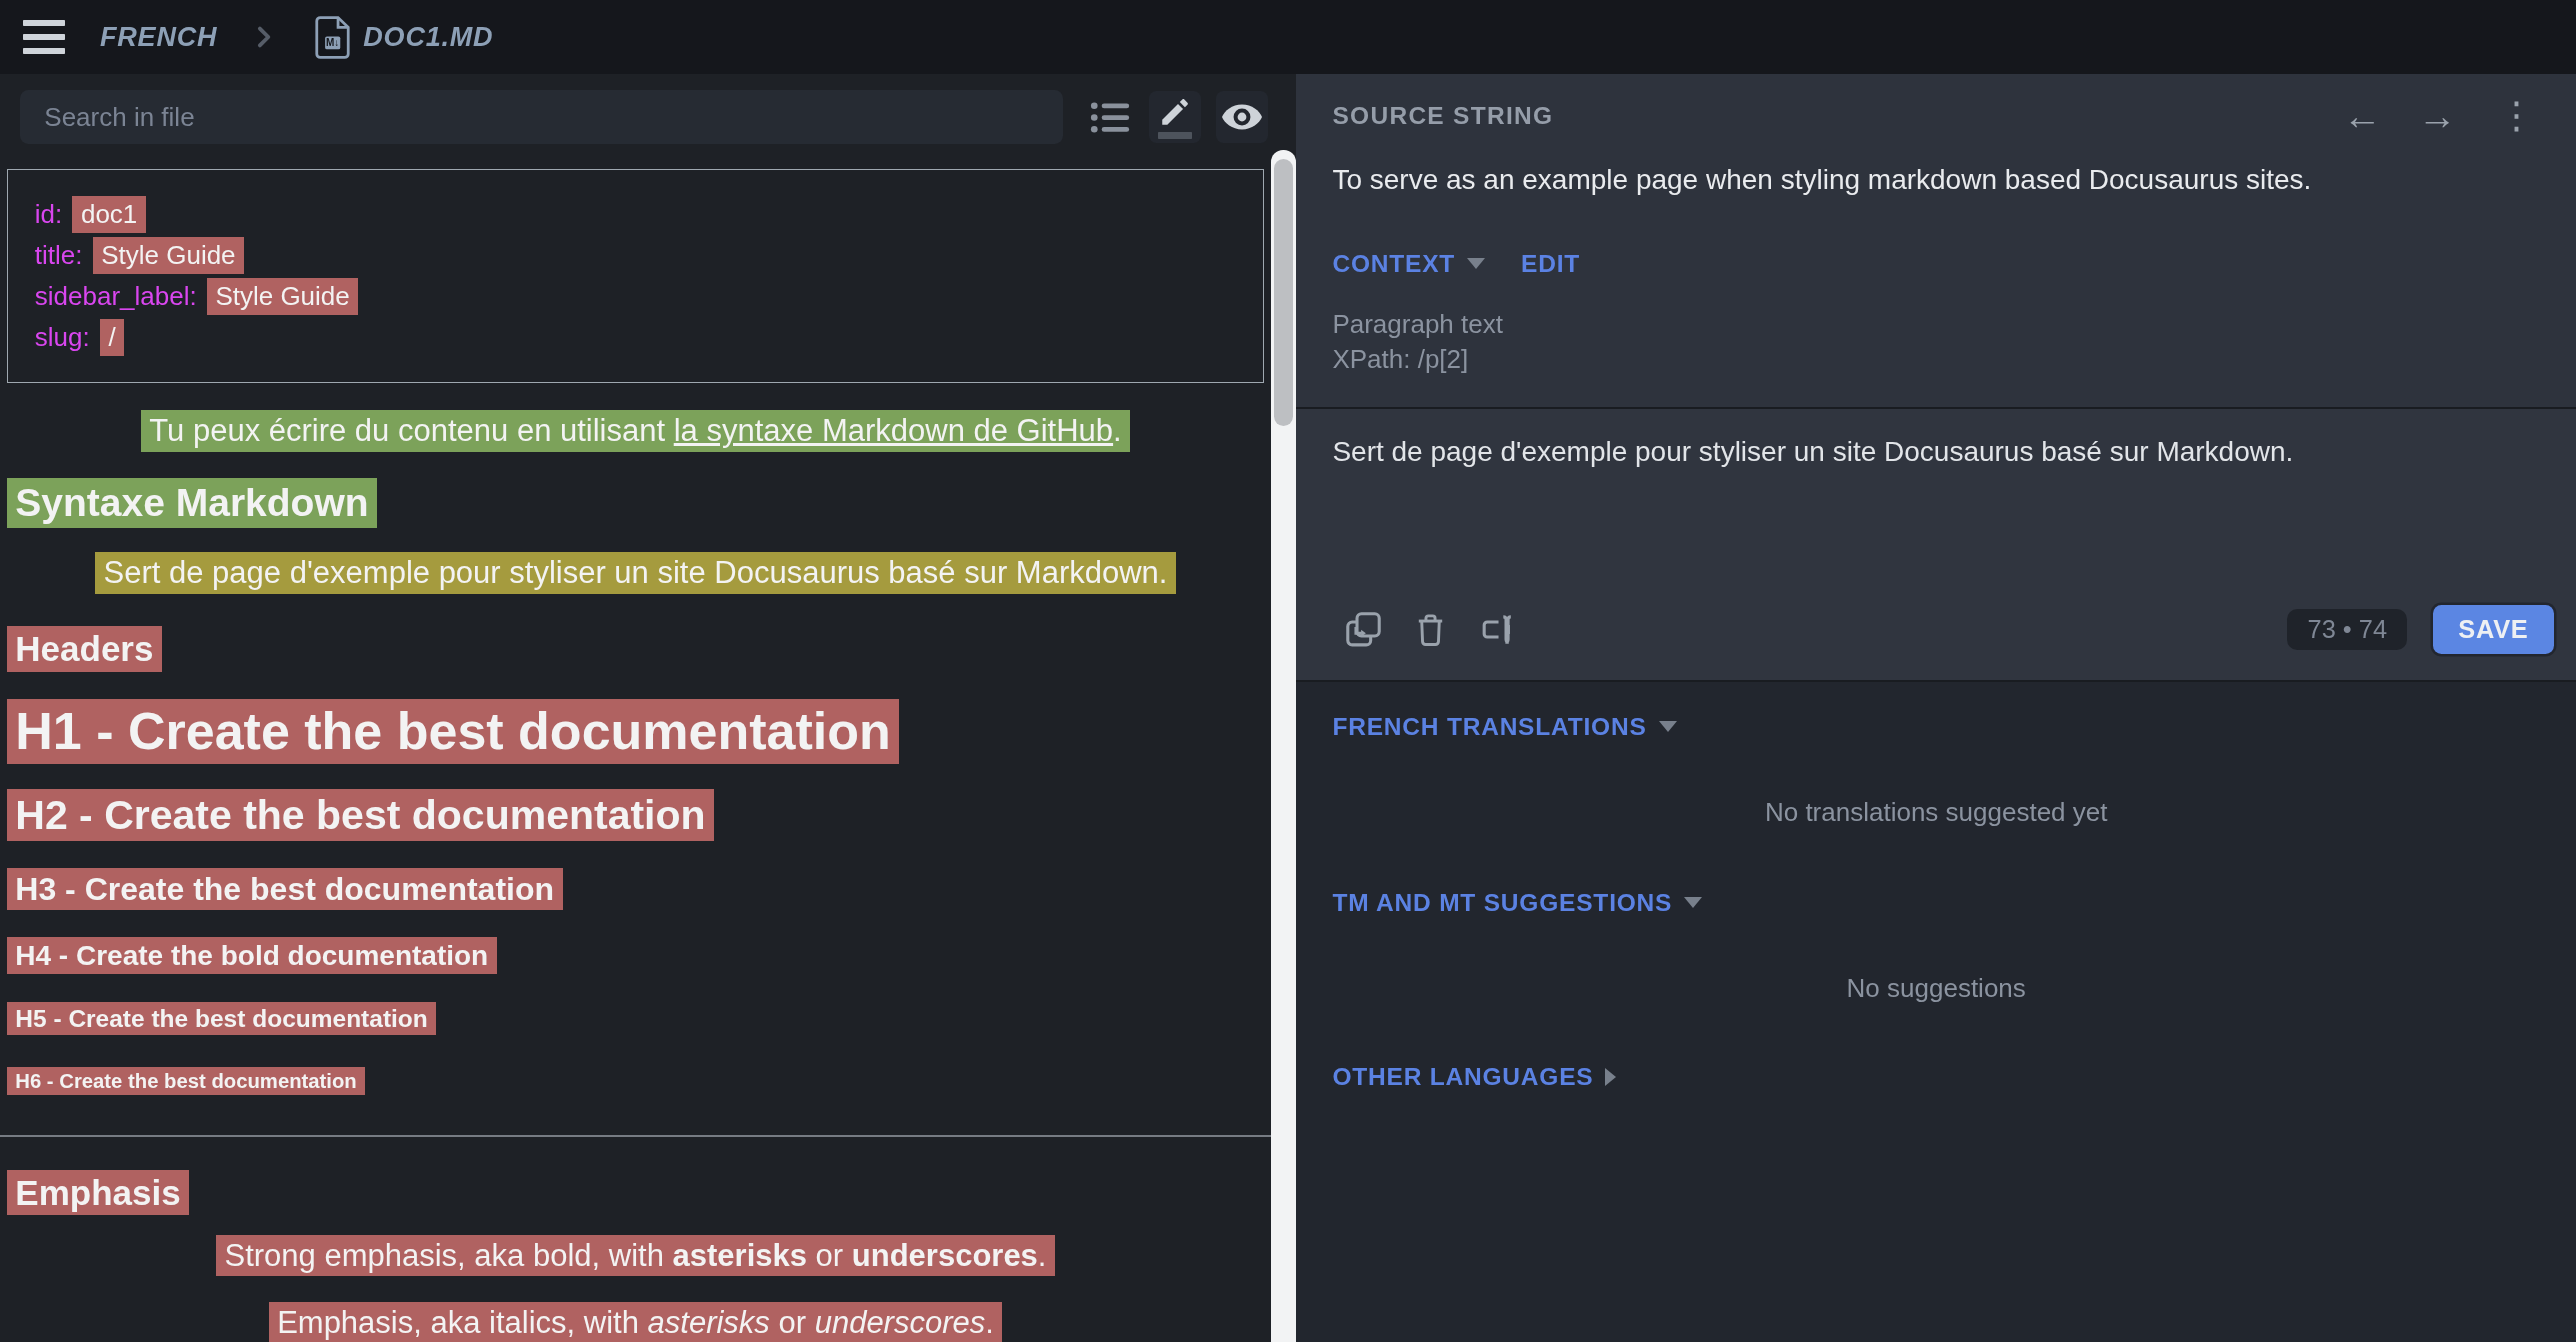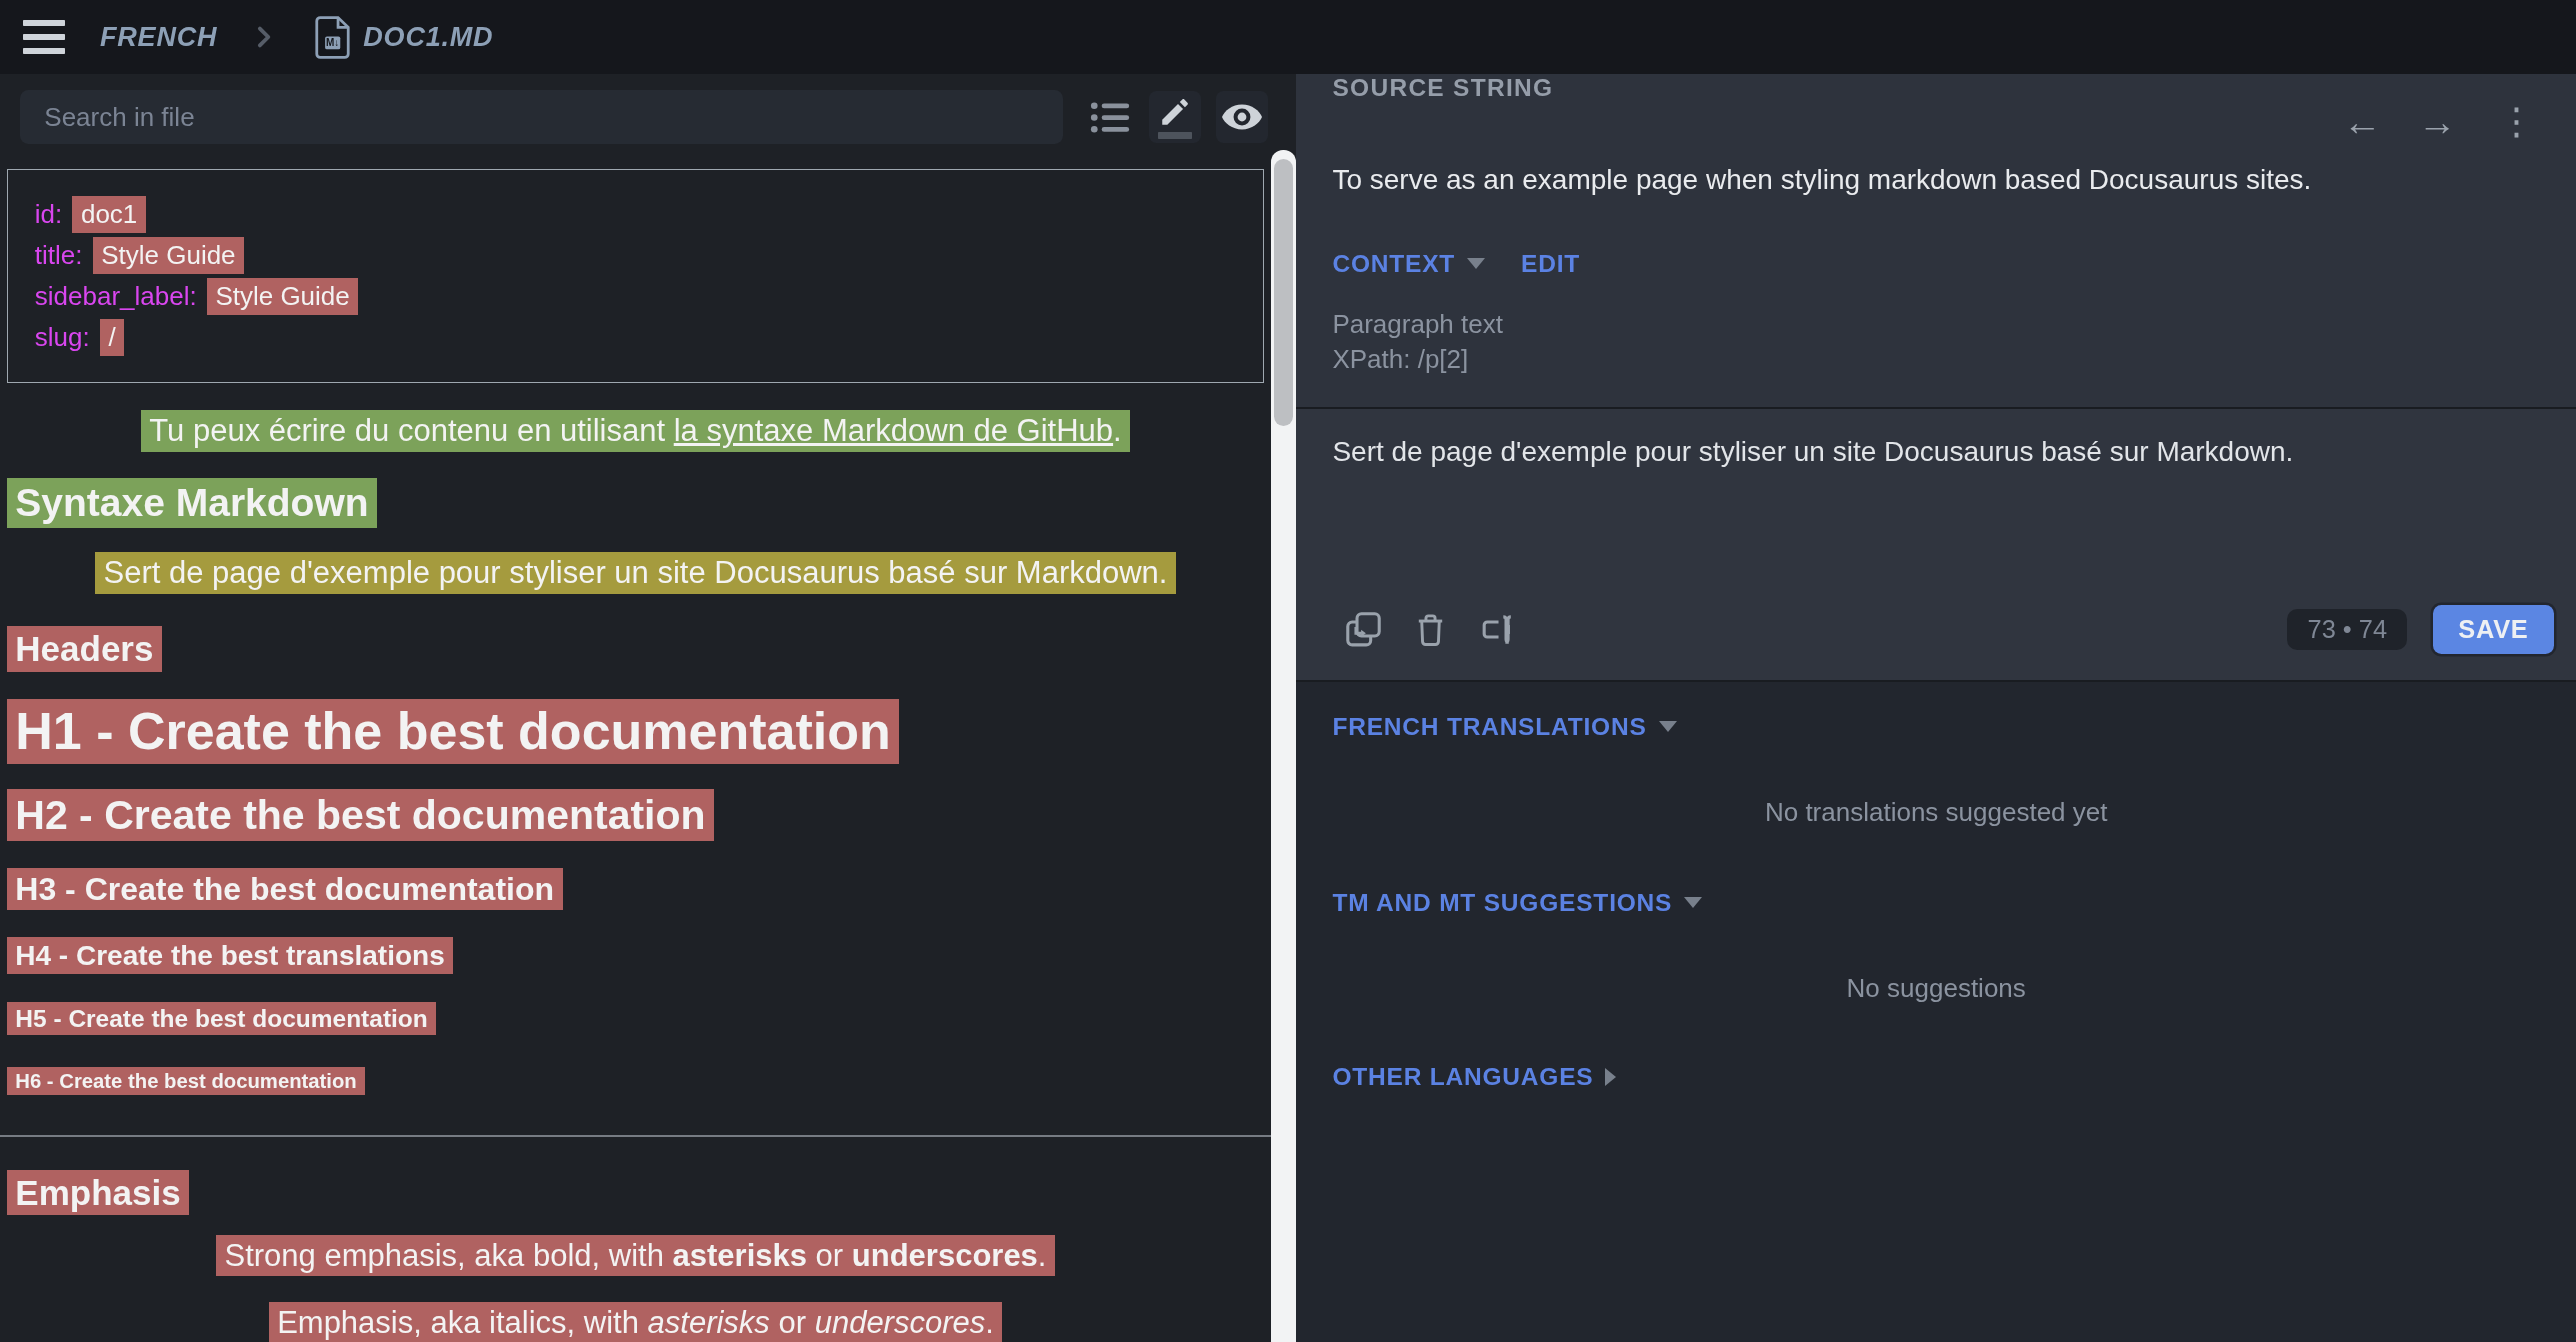--- a/index.html
+++ b/index.html
@@ -54,21 +54,21 @@
   .seg-bold { font-weight:bold; }
 
   
   .scroll-col { width:25.4px; flex:none; display:flex; flex-direction:column; }
   .scroll-track { margin-top:76px; flex:1; background:#f2f3f4; border-radius:12px 12px 0 0; position:relative; }
   .scroll-thumb { position:absolute; top:8.5px; left:3.4px; width:18.6px; height:267px; background:#bdbfc2; border-radius:10.2px; cursor:grab; }
 
   
   .right-panel { flex:1; background:#22262e; display:flex; flex-direction:column; }
   .source-section { height:333px; background:#2e333d; padding:0 36px; }
-  .source-header { height:83px; display:flex; align-items:flex-start;flex-direction:column; }
+  .source-header { height:83px; display:flex; align-items:center; }
   .panel-label { color:#959da9; font-size:24.5px; font-weight:bold; letter-spacing:1.3px; }
   .header-actions { margin-left:auto; display:flex; align-items:center; gap:36px; }
   .nav-arrow { color:#9aa2ac; font-size:39px; line-height:1; cursor:pointer; }
   .kebab { color:#9aa2ac; font-size:37px; line-height:1; cursor:pointer; padding:0 5.1px; }
   .source-text { font-size:28px; color:#e9ebee; margin-top:6.8px; }
   .context-row { margin-top:54px; display:flex; align-items:center; }
   .blue-link { color:#5b82e3; font-size:24.5px; font-weight:bold; letter-spacing:0.8px; cursor:pointer; }
   .tri-down { width:0; height:0; border-left:9.3px solid transparent; border-right:9.3px solid transparent; border-top:11px solid #78808c; margin-left:12px; cursor:pointer; }
   .tri-right { width:0; height:0; border-top:9.3px solid transparent; border-bottom:9.3px solid transparent; border-left:11px solid #78808c; margin-left:12px; cursor:pointer; }
   .edit-link { margin-left:36px; }
@@ -172,21 +172,21 @@
 
         <h1 class="doc-h1a"><span class="hl hl-green">Syntaxe Markdown</span></h1>
 
         <p class="doc-p"><span class="hl hl-yellow">Sert de page d'exemple pour styliser un site Docusaurus basé sur Markdown.</span></p>
 
         <h2 class="doc-h2"><span class="hl hl-red">Headers</span></h2>
 
         <h1 class="doc-h1b"><span class="hl hl-red">H1 - Create the best documentation</span></h1>
         <h2 class="doc-h2b"><span class="hl hl-red">H2 - Create the best documentation</span></h2>
         <h3 class="doc-h3"><span class="hl hl-red">H3 - Create the best documentation</span></h3>
-        <h4 class="doc-h4"><span class="hl hl-red">H4 - Create the best translations</span></h4>
+        <h4 class="doc-h4"><span class="hl hl-red">H4 - Create the bold documentation</span></h4>
         <h5 class="doc-h5"><span class="hl hl-red">H5 - Create the best documentation</span></h5>
         <h6 class="doc-h6"><span class="hl hl-red">H6 - Create the best documentation</span></h6>
 
         <hr class="doc-hr">
 
         <h2 class="doc-h2"><span class="hl hl-red">Emphasis</span></h2>
 
         <p class="doc-p" style="margin-top:24px">
           <span class="hl hl-red"><span>Strong emphasis, aka bold, with </span><span class="seg-bold">asterisks</span><span> or </span><span class="seg-bold">underscores</span><span>.</span></span>
         </p>

